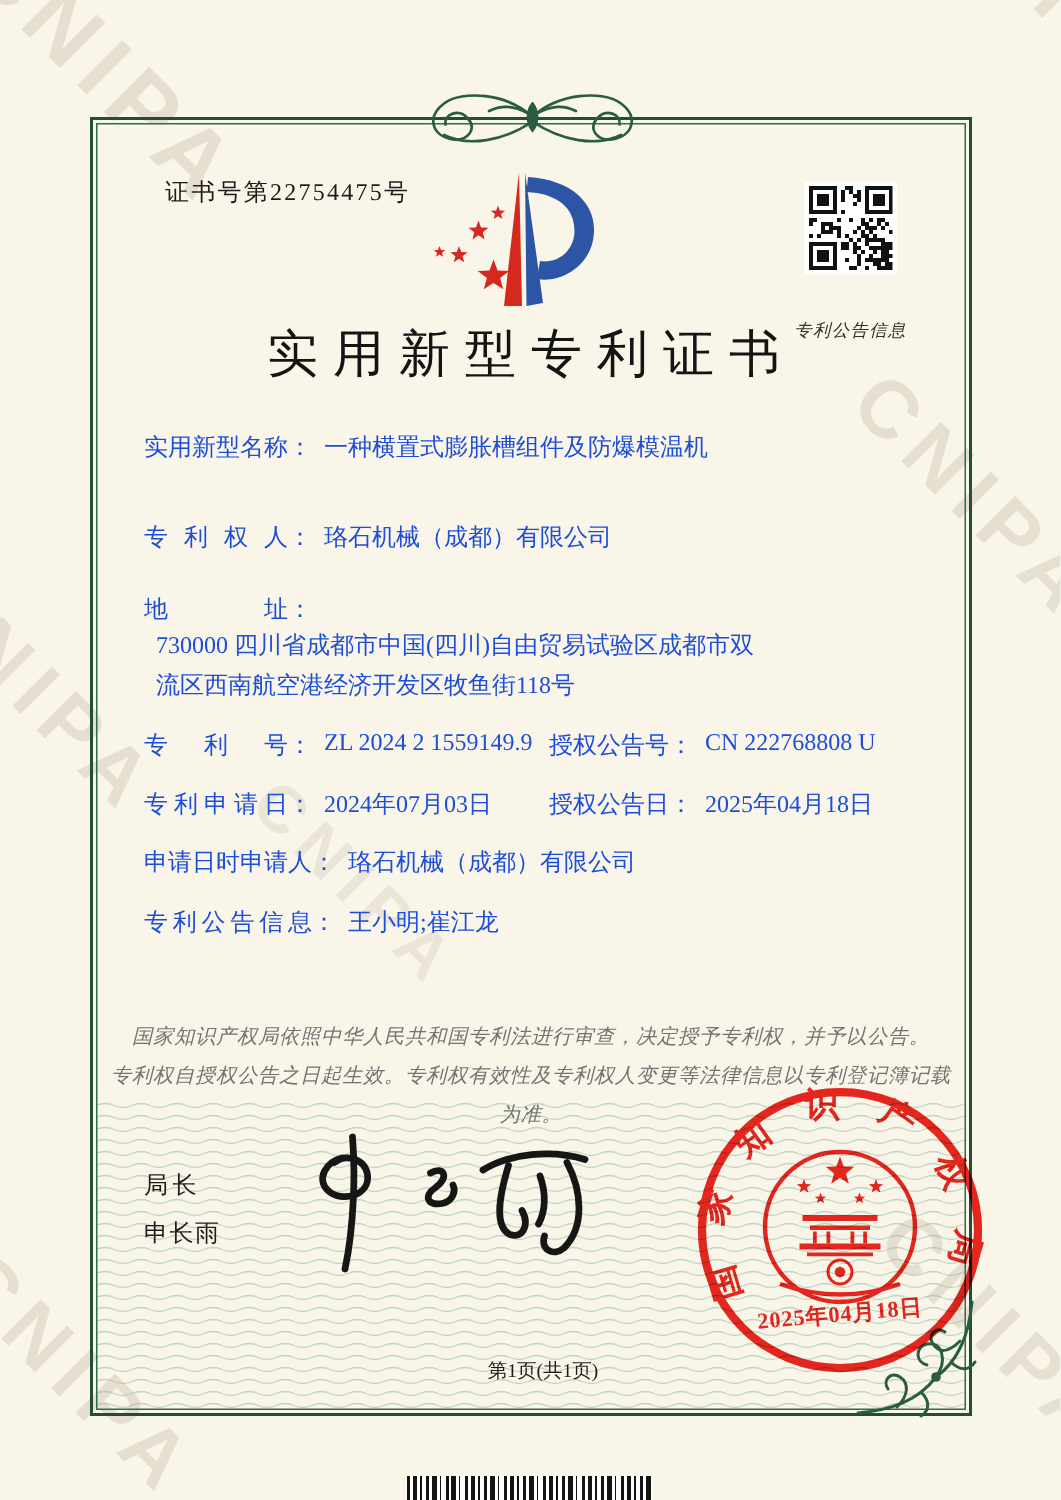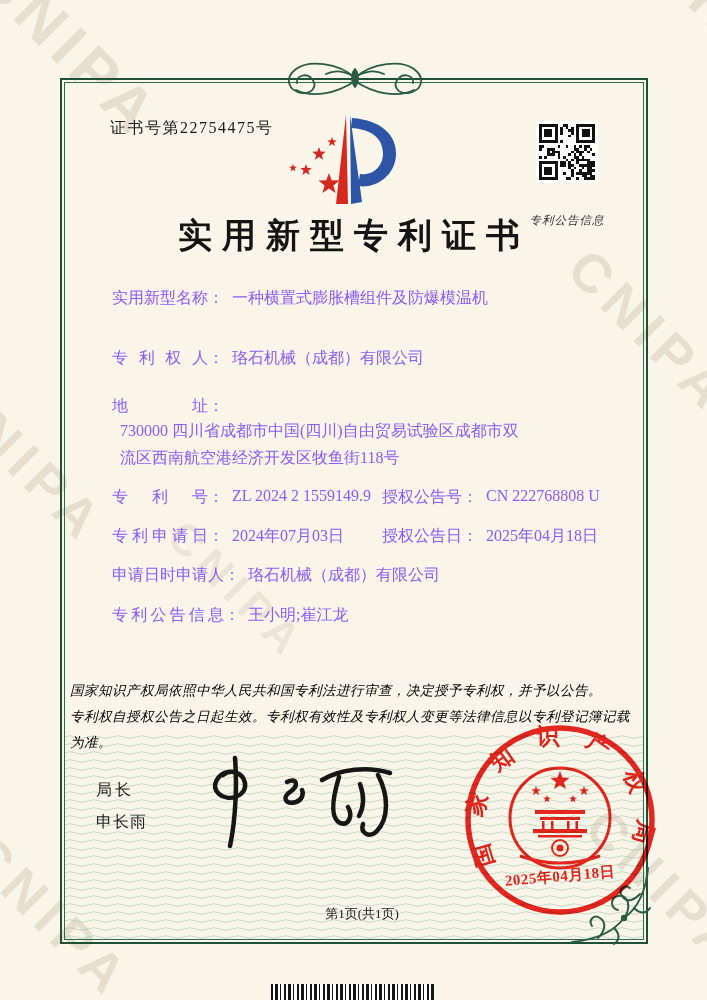--- a/index.html
+++ b/index.html
@@ -20,32 +20,32 @@
   .deco { position:absolute; z-index:3; pointer-events:none; }
 
   
   .content { position:absolute; z-index:4; color:#1c1c1c; }
   #cert-no { left:100px; top:118px; font-size:16px; letter-spacing:1.5px;margin-left:10px; }
   #qr { left:536px; top:121px; width:62px; height:62px; background:#fff; padding:3px; }
   #qr svg { width:100%; height:100%; shape-rendering:crispEdges; }
   #qr-label { left:506px; top:189px; width:122px; text-align:center; font-size:11.5px;
               font-style:italic; color:#33302a; letter-spacing:1px;margin-top:24px; }
   #title { left:60px; top:213px; width:588px; text-align:center; font-size:34px;
-           font-weight:700; letter-spacing:10px; color:#141414; }
-
-  .row { position:absolute; left:112px; width:520px; font-size:16px; z-index:4; color:#8b5cf6; }
+           font-weight:400; letter-spacing:10px; color:#141414; }
+
+  .row { position:absolute; left:96px; width:520px; font-size:16px; z-index:4; color:#1d4ed8; }
   .lbl { display:inline-block; width:96px; text-align:justify; text-align-last:justify; vertical-align:top; }
   .lbl-wide { display:inline-block; width:112px; text-align:justify; text-align-last:justify; vertical-align:top; }
   .colon { display:inline-block; vertical-align:top; }
   .val { display:inline-block; padding-left:8px; vertical-align:top; }
   .val-block { display:inline-block; width:418px; padding-left:8px; line-height:27px; vertical-align:top; }
   .rcol { position:absolute; left:270px; top:0; }
 
-  #statement { left:70px; top:678px; width:568px; font-size:13.5px;
-               font-style:italic; color:#000000; line-height:26px; letter-spacing:.5px; z-index:4; }
+  #statement { left:70px; top:678px; width:568px; text-align:center; font-size:13.5px;
+               font-style:italic; color:#737373; line-height:26px; letter-spacing:.5px; z-index:4; }
 
   #sig-title { left:96px; top:780px; font-size:16px; letter-spacing:3px; z-index:5; }
   #sig-name  { left:96px; top:812px; font-size:16px; letter-spacing:1px; z-index:5; }
   #autograph { left:190px; top:750px; z-index:5; }
 
   #seal { left:458px; top:718px; z-index:6; opacity:.92; mix-blend-mode:multiply; }
 
   #page-num { left:60px; top:905px; width:604px; text-align:center; font-size:13px; z-index:4; }
 
   #barcode { position:absolute; left:271px; top:984px; width:164px; height:16px; z-index:4;

